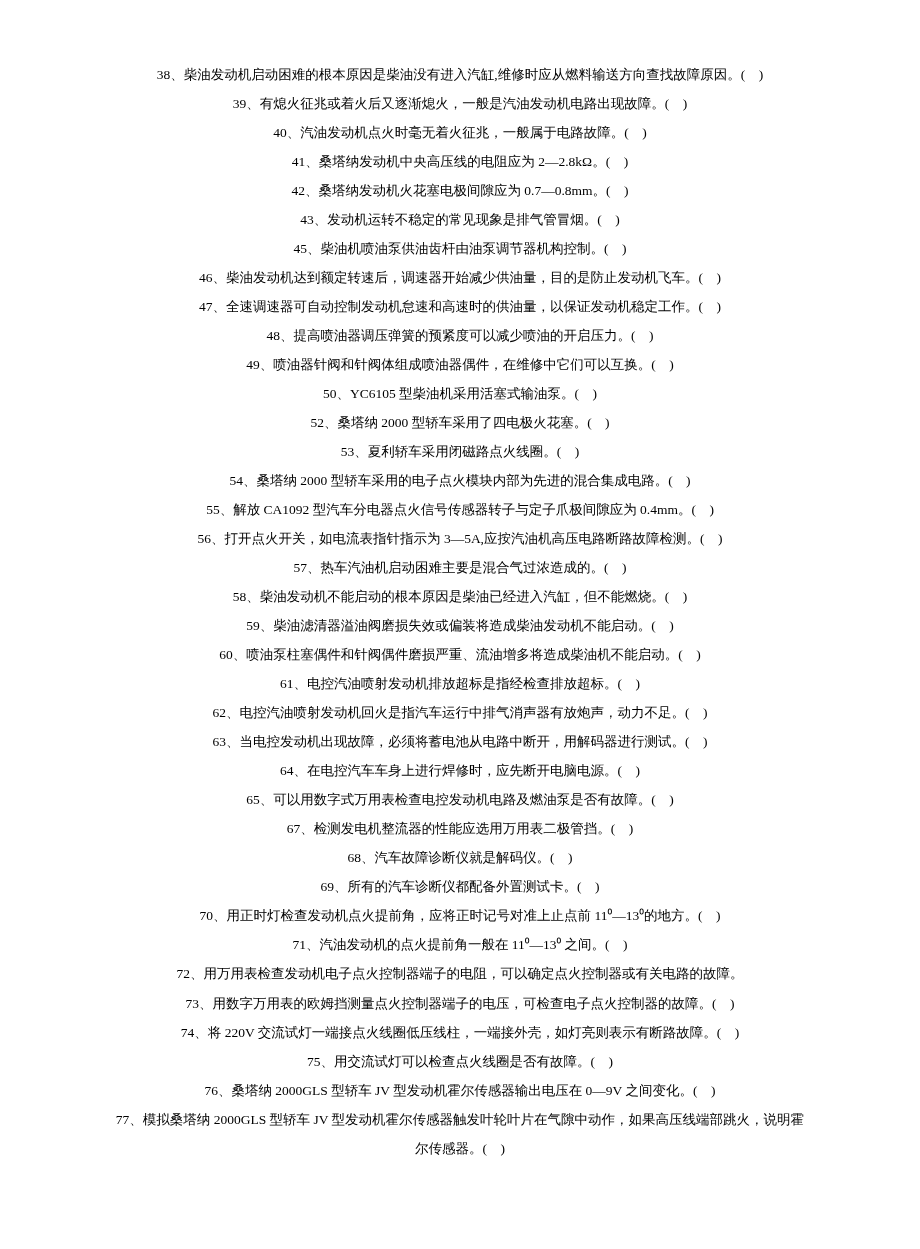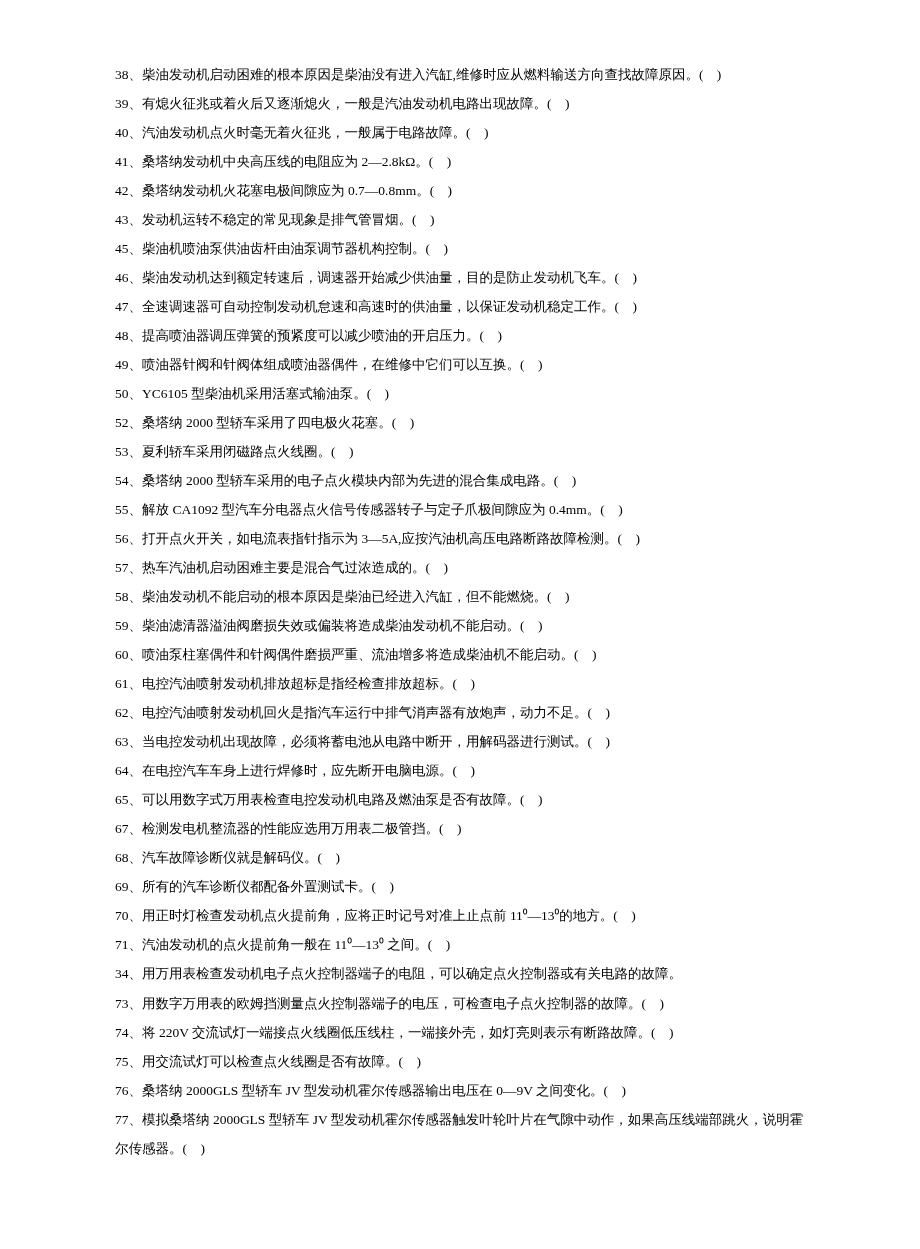--- a/index.html
+++ b/index.html
@@ -11,20 +11,21 @@
   .page {
     padding: 60px 115px 60px 115px;
     font-family: "SimSun", "宋体", serif;
     font-size: 13.5px;
     color: #000000;
     line-height: 2.15;
   }
   .line {
     white-space: normal;
     word-break: break-all;
+    text-align: center;
   }
 </style>
 </head>
 <body>
 
 <div class="page" id="page">
     <div class="line">38、柴油发动机启动困难的根本原因是柴油没有进入汽缸,维修时应从燃料输送方向查找故障原因。(&nbsp;&nbsp;&nbsp;&nbsp;)</div>
     <div class="line">39、有熄火征兆或着火后又逐渐熄火，一般是汽油发动机电路出现故障。(&nbsp;&nbsp;&nbsp;&nbsp;)</div>
     <div class="line">40、汽油发动机点火时毫无着火征兆，一般属于电路故障。(&nbsp;&nbsp;&nbsp;&nbsp;)</div>
     <div class="line">41、桑塔纳发动机中央高压线的电阻应为 2—2.8kΩ。(&nbsp;&nbsp;&nbsp;&nbsp;)</div>
@@ -48,19 +49,19 @@
     <div class="line">61、电控汽油喷射发动机排放超标是指经检查排放超标。(&nbsp;&nbsp;&nbsp;&nbsp;)</div>
     <div class="line">62、电控汽油喷射发动机回火是指汽车运行中排气消声器有放炮声，动力不足。(&nbsp;&nbsp;&nbsp;&nbsp;)</div>
     <div class="line">63、当电控发动机出现故障，必须将蓄电池从电路中断开，用解码器进行测试。(&nbsp;&nbsp;&nbsp;&nbsp;)</div>
     <div class="line">64、在电控汽车车身上进行焊修时，应先断开电脑电源。(&nbsp;&nbsp;&nbsp;&nbsp;)</div>
     <div class="line">65、可以用数字式万用表检查电控发动机电路及燃油泵是否有故障。(&nbsp;&nbsp;&nbsp;&nbsp;)</div>
     <div class="line">67、检测发电机整流器的性能应选用万用表二极管挡。(&nbsp;&nbsp;&nbsp;&nbsp;)</div>
     <div class="line">68、汽车故障诊断仪就是解码仪。(&nbsp;&nbsp;&nbsp;&nbsp;)</div>
     <div class="line">69、所有的汽车诊断仪都配备外置测试卡。(&nbsp;&nbsp;&nbsp;&nbsp;)</div>
     <div class="line">70、用正时灯检查发动机点火提前角，应将正时记号对准上止点前 11⁰—13⁰的地方。(&nbsp;&nbsp;&nbsp;&nbsp;)</div>
     <div class="line">71、汽油发动机的点火提前角一般在 11⁰—13⁰ 之间。(&nbsp;&nbsp;&nbsp;&nbsp;)</div>
-    <div class="line">34、用万用表检查发动机电子点火控制器端子的电阻，可以确定点火控制器或有关电路的故障。</div>
+    <div class="line">72、用万用表检查发动机电子点火控制器端子的电阻，可以确定点火控制器或有关电路的故障。</div>
     <div class="line">73、用数字万用表的欧姆挡测量点火控制器端子的电压，可检查电子点火控制器的故障。(&nbsp;&nbsp;&nbsp;&nbsp;)</div>
     <div class="line">74、将 220V 交流试灯一端接点火线圈低压线柱，一端接外壳，如灯亮则表示有断路故障。(&nbsp;&nbsp;&nbsp;&nbsp;)</div>
     <div class="line">75、用交流试灯可以检查点火线圈是否有故障。(&nbsp;&nbsp;&nbsp;&nbsp;)</div>
     <div class="line">76、桑塔纳 2000GLS 型轿车 JV 型发动机霍尔传感器输出电压在 0—9V 之间变化。(&nbsp;&nbsp;&nbsp;&nbsp;)</div>
     <div class="line">77、模拟桑塔纳 2000GLS 型轿车 JV 型发动机霍尔传感器触发叶轮叶片在气隙中动作，如果高压线端部跳火，说明霍尔传感器。(&nbsp;&nbsp;&nbsp;&nbsp;)</div>
   </div>
 
 </body></html>

